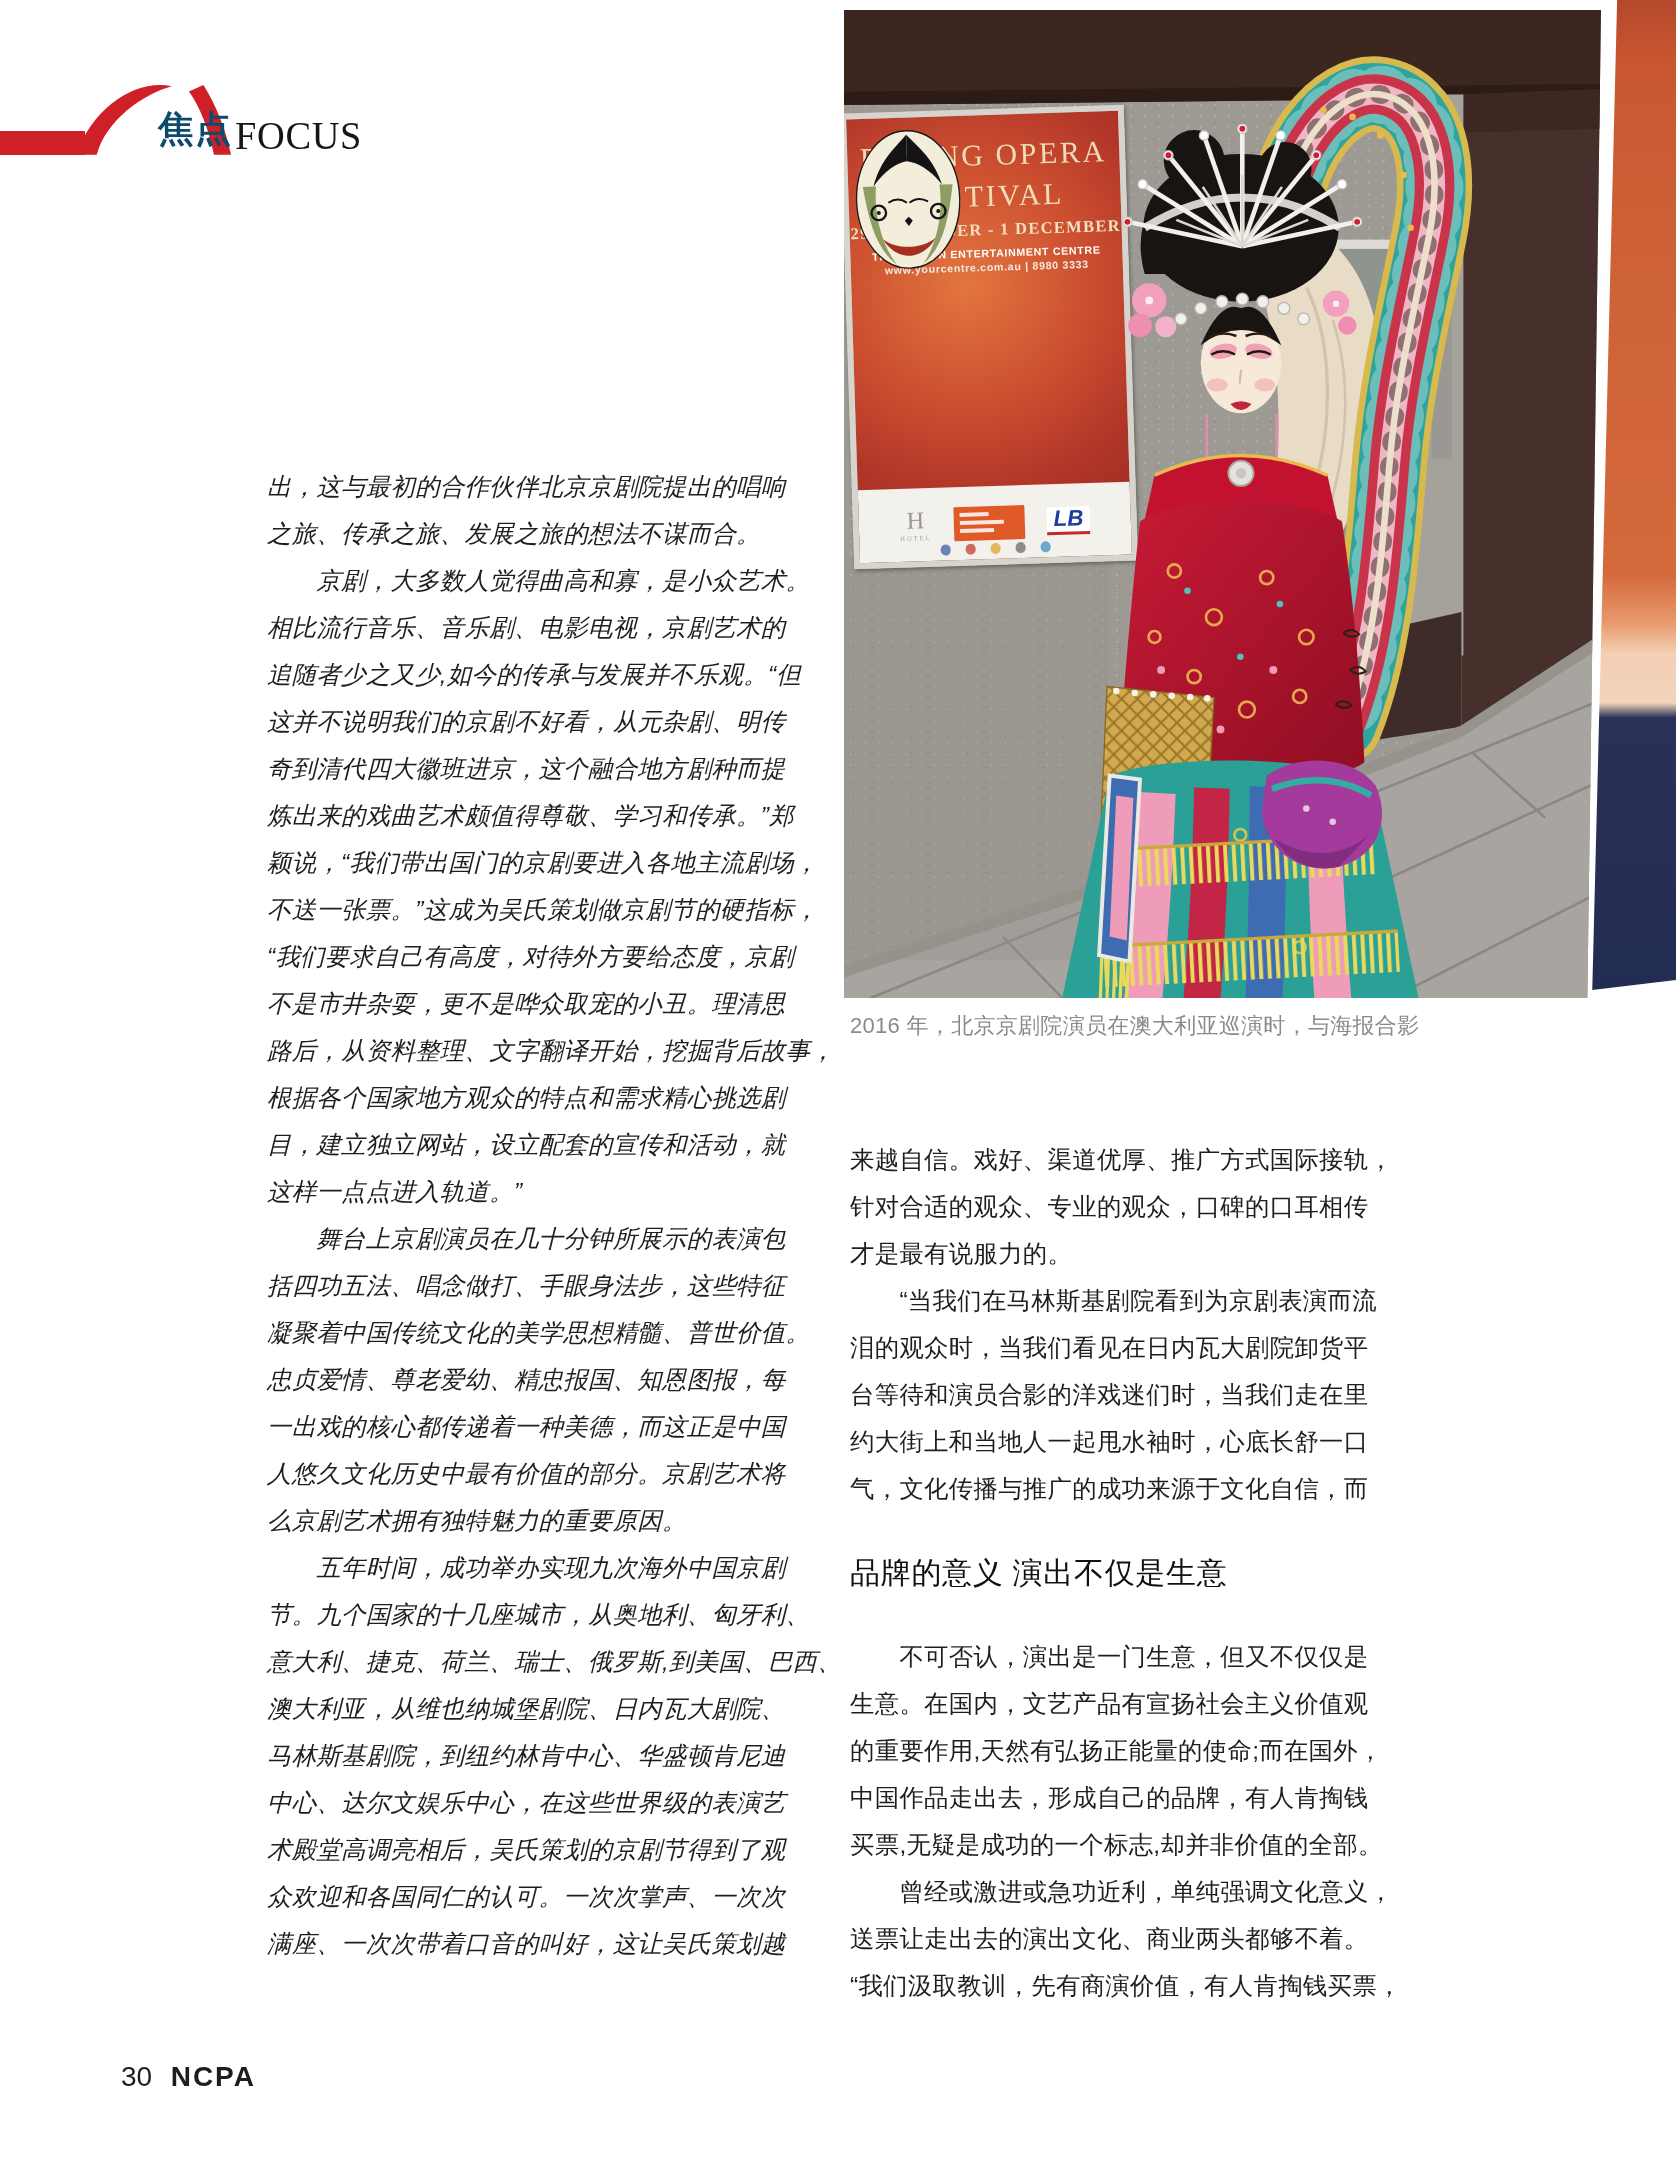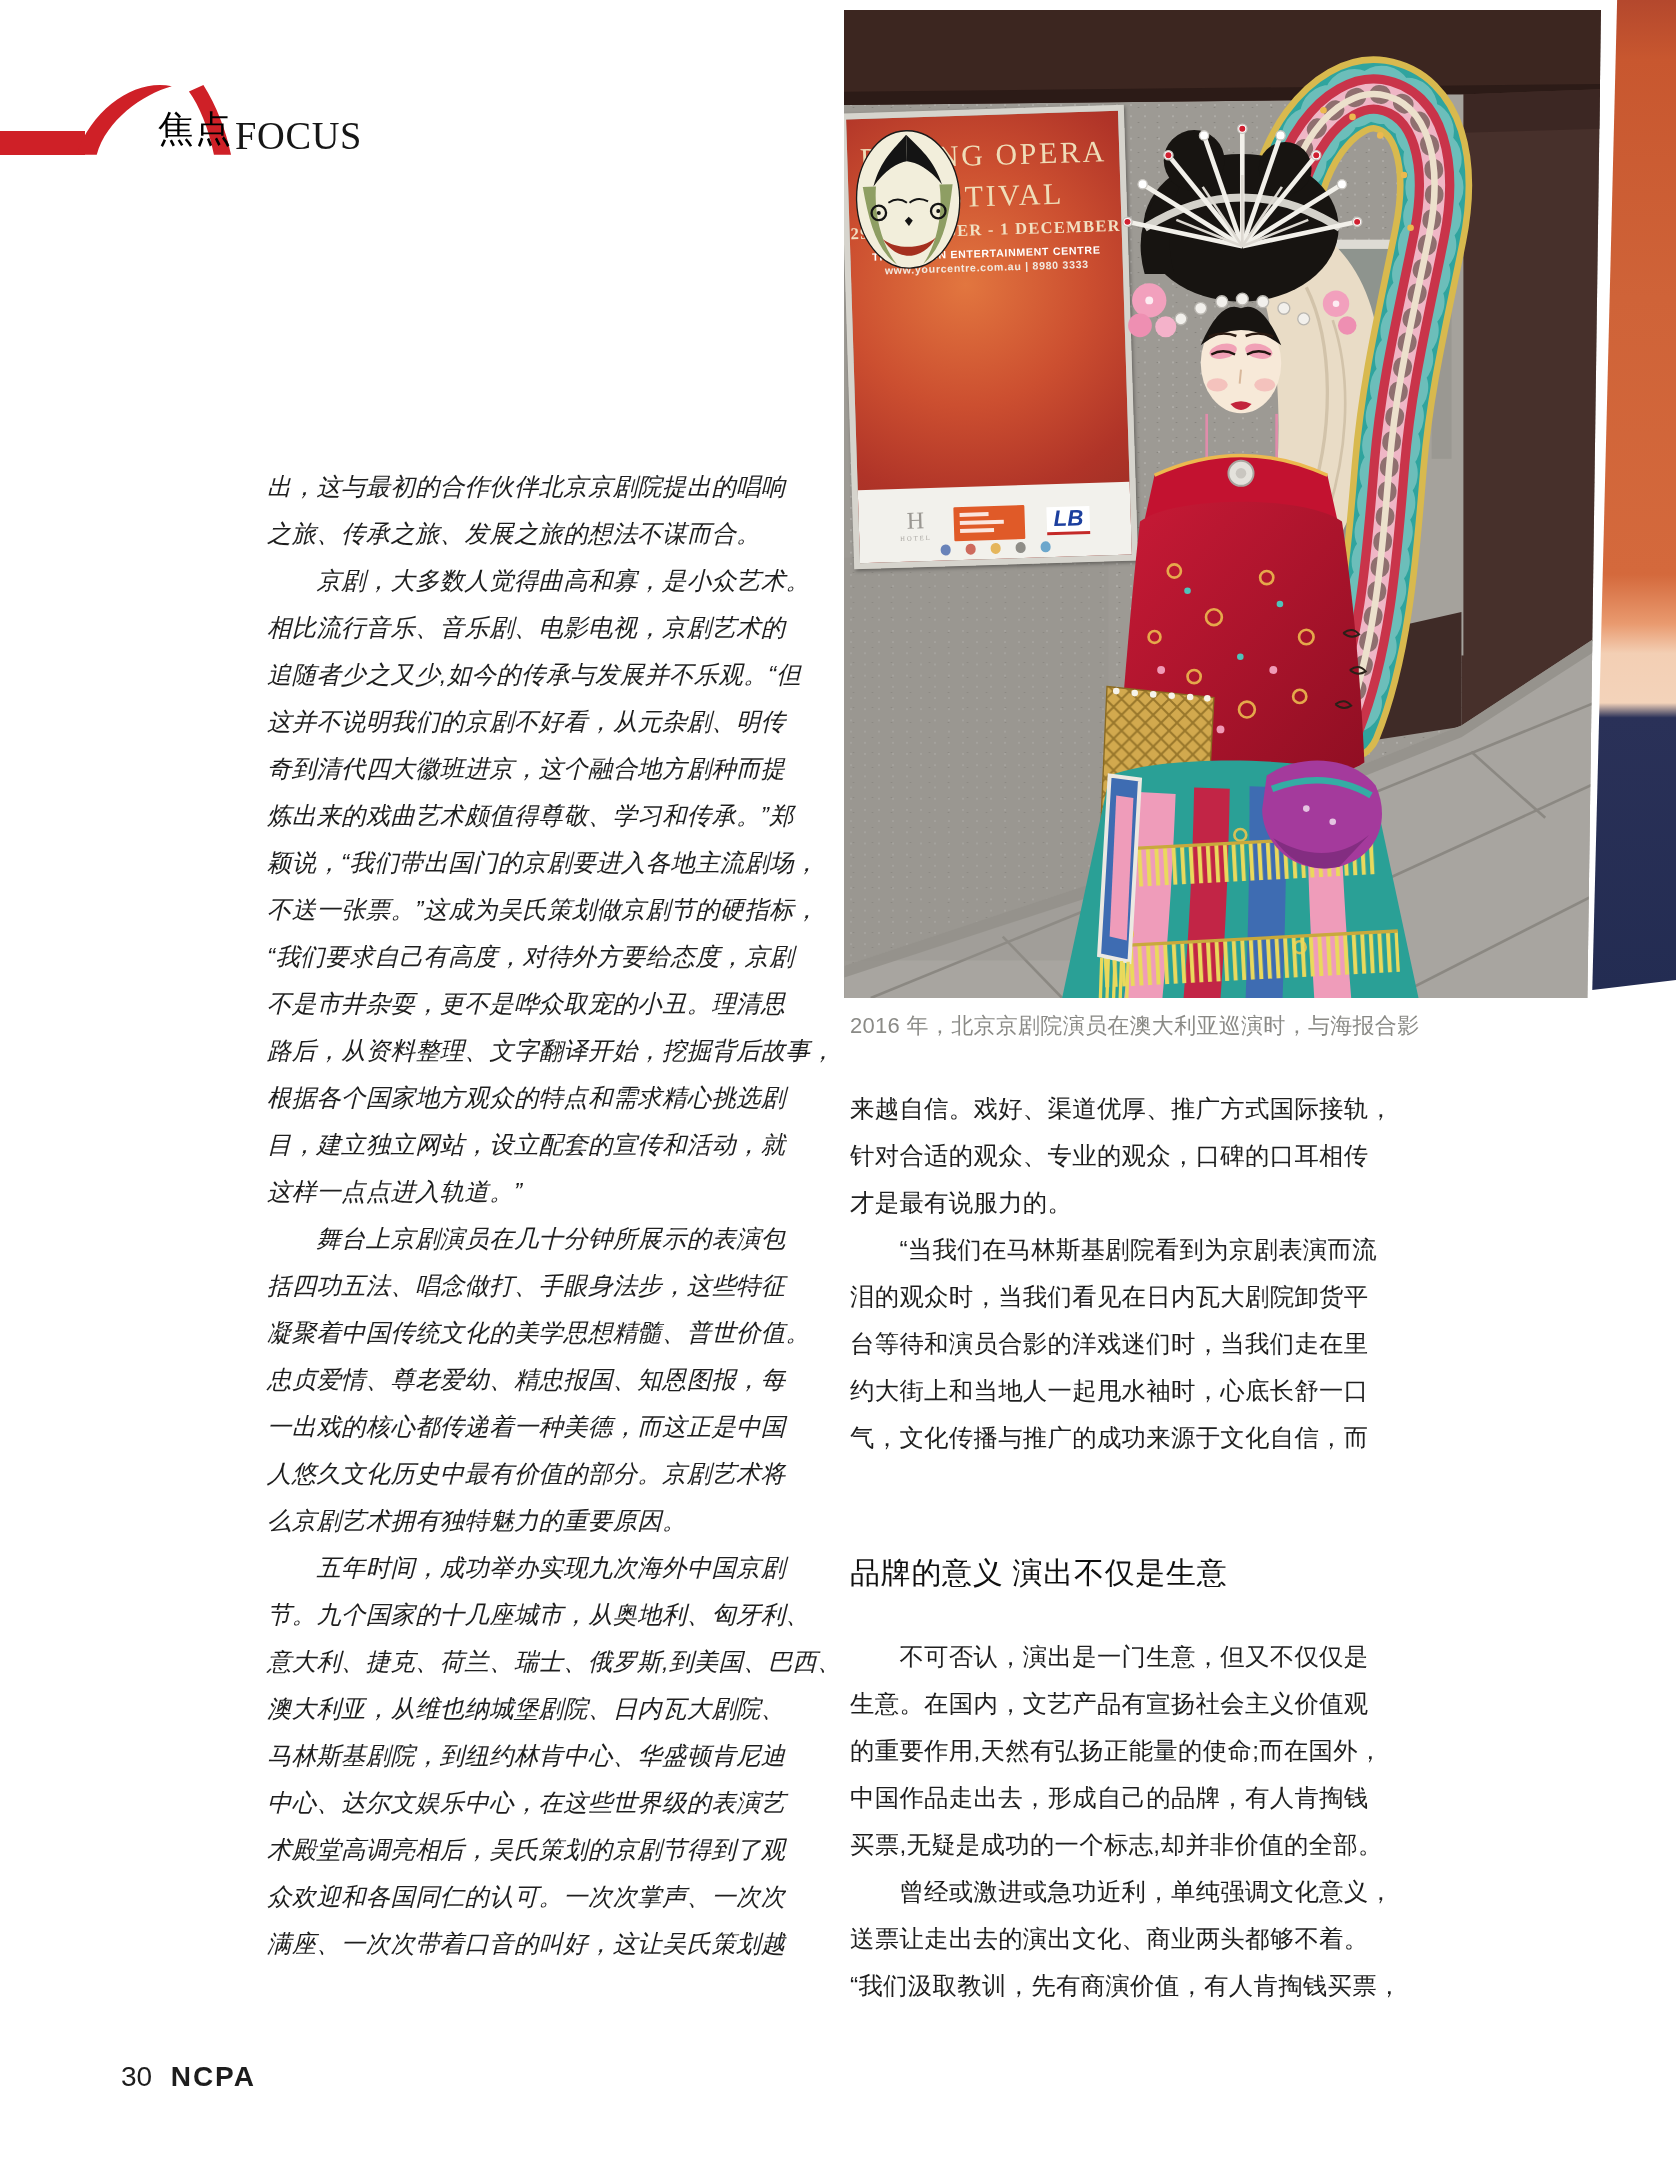--- a/index.html
+++ b/index.html
@@ -2,29 +2,29 @@
 <html style="font-size:10.6px"><head>
 <meta charset="utf-8">
 <style>
   html,body{margin:0;padding:0;background:#e8e8e8;}
   .page{position:relative;width:1676px;height:2183px;background:#ffffff;overflow:hidden;
         font-family:"Liberation Sans","DejaVu Sans",sans-serif;}
 
   
   #header-bar{position:absolute;left:0;top:131px;width:85px;height:24.4px;background:#cf2027;}
   #header-swoosh{position:absolute;left:74px;top:77px;width:164px;height:79px;}
-  #header-cn{position:absolute;left:158px;top:111px;font-size:36px;font-weight:400;color:#000000;
+  #header-cn{position:absolute;left:158px;top:111px;font-size:36px;font-weight:700;color:#0c4a6e;
              letter-spacing:1.3px;line-height:1;}
   #header-en{position:absolute;left:235px;top:116px;font-size:40px;color:#161616;line-height:1;
              font-family:"Liberation Serif","DejaVu Serif",serif;letter-spacing:0.7px;transform:scaleX(.96);transform-origin:left;}
 
   
   .ln{white-space:nowrap;font-size:24.4px;line-height:47px;height:47px;letter-spacing:0.3px;color:#1e1e1e;}
   #left-col{position:absolute;left:267px;top:463px;width:558px;font-style:italic;}
-  #right-col-a{position:absolute;left:850px;top:1085px;width:574px;}
+  #right-col-a{position:absolute;left:850px;top:1136px;width:574px;}
   #right-col-b{position:absolute;left:850px;top:1633px;width:574px;}
   #section-heading{position:absolute;left:850px;top:1553px;font-size:30px;font-weight:400;
                    letter-spacing:0.7px;color:#101010;}
   #photo-caption{position:absolute;left:850px;top:1011px;font-size:22px;color:#8a8a86;letter-spacing:0.3px;}
 
   
   #footer{position:absolute;left:121px;top:2061px;font-size:28px;color:#1d1d1d;text-decoration:underline;}
   #footer .num{display:inline-block;}
   #footer .brand{display:inline-block;margin-left:18.5px;font-weight:700;letter-spacing:2px;}
 

